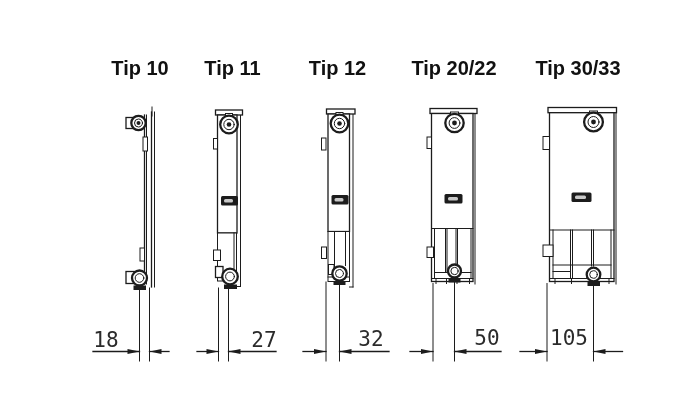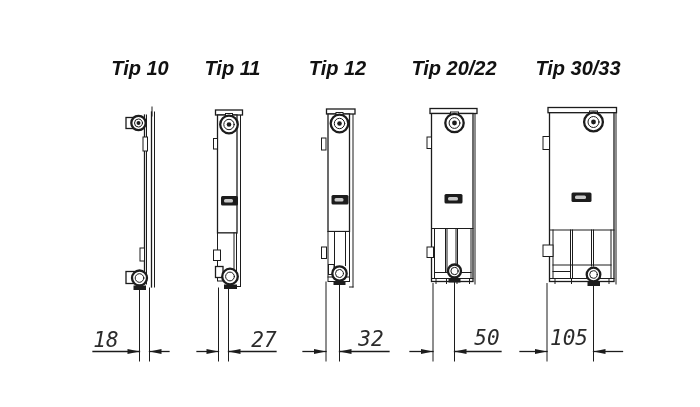--- a/index.html
+++ b/index.html
@@ -1,17 +1,17 @@
 <!DOCTYPE html>
 <html><head>
 <meta charset="utf-8">
 <style>
   html,body{margin:0;padding:0;background:#fff;}
   .stage{position:relative;width:700px;height:407px;background:#a3a3a3;overflow:hidden;
-         font-family:"Liberation Sans",sans-serif;font-style:italic;}
+         font-family:"Liberation Sans",sans-serif;}
   svg{display:block}
   .ln{stroke:#1c1c1c;fill:none;stroke-width:1.3;stroke-linecap:square}
   .thin{stroke:#1c1c1c;fill:none;stroke-width:1;stroke-linecap:square}
   .wfill{fill:#ffffff;stroke:#1c1c1c;stroke-width:1.3}
   .wthin{fill:#ffffff;stroke:#1c1c1c;stroke-width:1}
   .thick{stroke:#1c1c1c;fill:#fff;stroke-width:2.3}
   .dk{fill:#1c1c1c;stroke:none}
   .lt{fill:#c9c9c9;stroke:none}
   text.tip{font-family:"Liberation Sans",sans-serif;font-size:20px;font-weight:bold;fill:#111;text-anchor:middle}
   text.dim{font-family:"DejaVu Sans Mono",monospace;font-size:21px;fill:#2b2b2b;text-anchor:middle}

